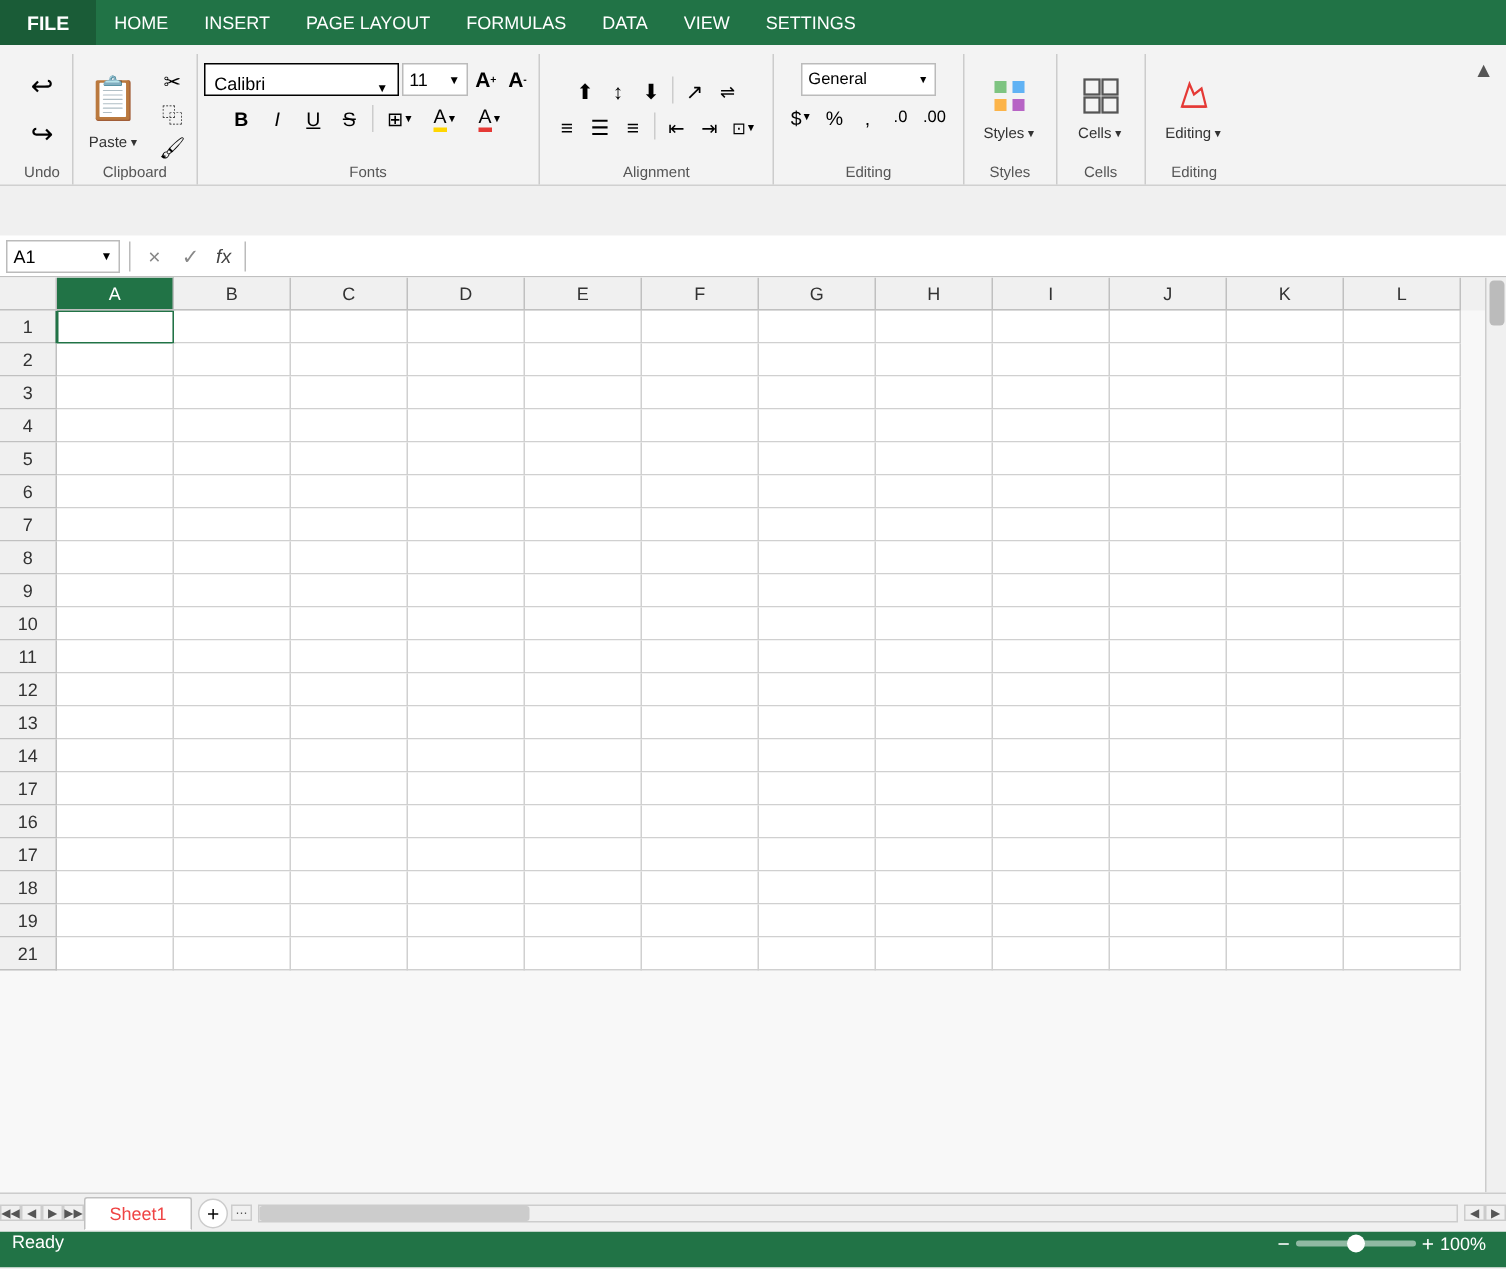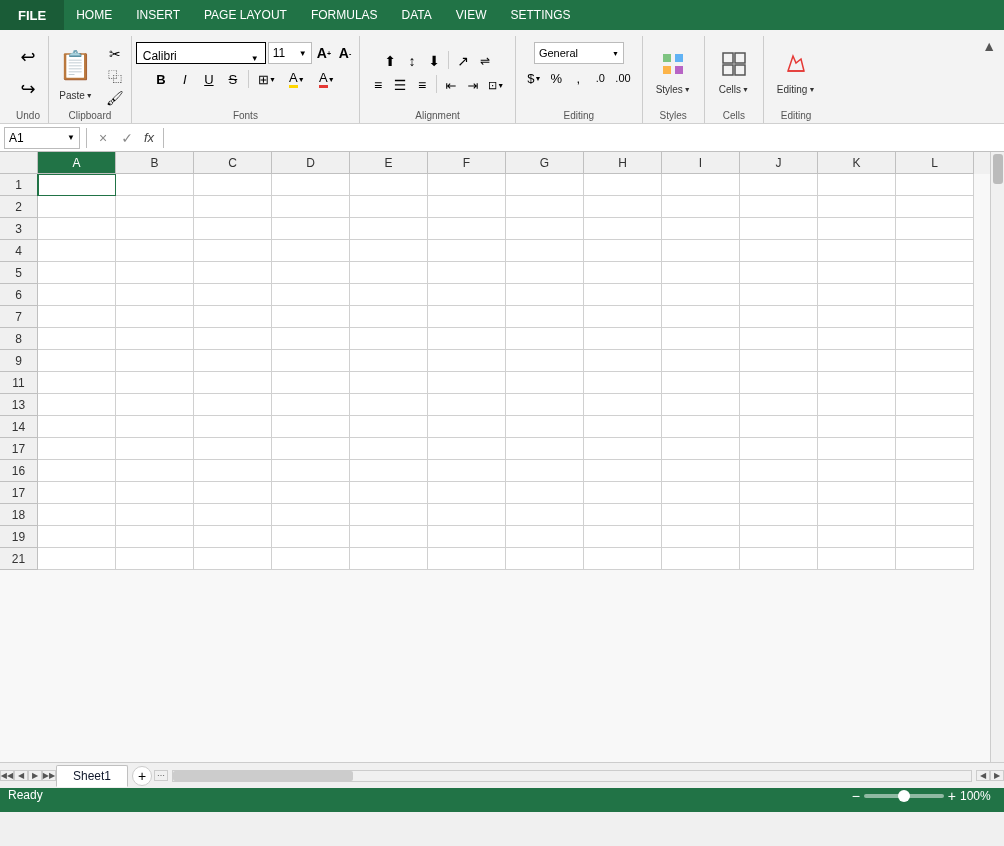--- a/index.html
+++ b/index.html
@@ -67,20 +67,21 @@
 
     
     .formula-bar {
       display: flex;
       align-items: center;
       height: 28px;
       background: white;
       border-bottom: 1px solid #c0c0c0;
       padding: 0 4px;
       gap: 4px;
+      margin-top: 33px;
     }
     .formula-btns {
       display: flex;
       align-items: center;
       gap: 4px;
       color: #444;
       font-size: 13px;
     }
     .formula-input {
       flex: 1;
@@ -177,21 +178,21 @@
       font-size: 12px;
       cursor: pointer;
       border-radius: 2px 2px 0 0;
       height: 22px;
       display: flex;
       align-items: center;
     }
     .sheet-tab.active {
       background: white;
       border-bottom: 1px solid white;
-      color: #0f172a;
+      color: #ef4444;
       font-weight: 500;
     }
     .add-sheet-btn {
       width: 22px;
       height: 22px;
       display: flex;
       align-items: center;
       justify-content: center;
       font-size: 16px;
       cursor: pointer;
@@ -697,21 +698,51 @@
             <div class="cell"></div>
             <div class="cell"></div>
             <div class="cell"></div>
             <div class="cell"></div>
             <div class="cell"></div>
             <div class="cell"></div>
             <div class="cell"></div>
             <div class="cell"></div>
           </div>
           <div class="sheet-row">
+            <div class="row-num">10</div>
+            <div class="cell"></div>
+            <div class="cell"></div>
+            <div class="cell"></div>
+            <div class="cell"></div>
+            <div class="cell"></div>
+            <div class="cell"></div>
+            <div class="cell"></div>
+            <div class="cell"></div>
+            <div class="cell"></div>
+            <div class="cell"></div>
+            <div class="cell"></div>
+            <div class="cell"></div>
+          </div>
+          <div class="sheet-row">
             <div class="row-num">11</div>
+            <div class="cell"></div>
+            <div class="cell"></div>
+            <div class="cell"></div>
+            <div class="cell"></div>
+            <div class="cell"></div>
+            <div class="cell"></div>
+            <div class="cell"></div>
+            <div class="cell"></div>
+            <div class="cell"></div>
+            <div class="cell"></div>
+            <div class="cell"></div>
+            <div class="cell"></div>
+          </div>
+          <div class="sheet-row">
+            <div class="row-num">12</div>
             <div class="cell"></div>
             <div class="cell"></div>
             <div class="cell"></div>
             <div class="cell"></div>
             <div class="cell"></div>
             <div class="cell"></div>
             <div class="cell"></div>
             <div class="cell"></div>
             <div class="cell"></div>
             <div class="cell"></div>

